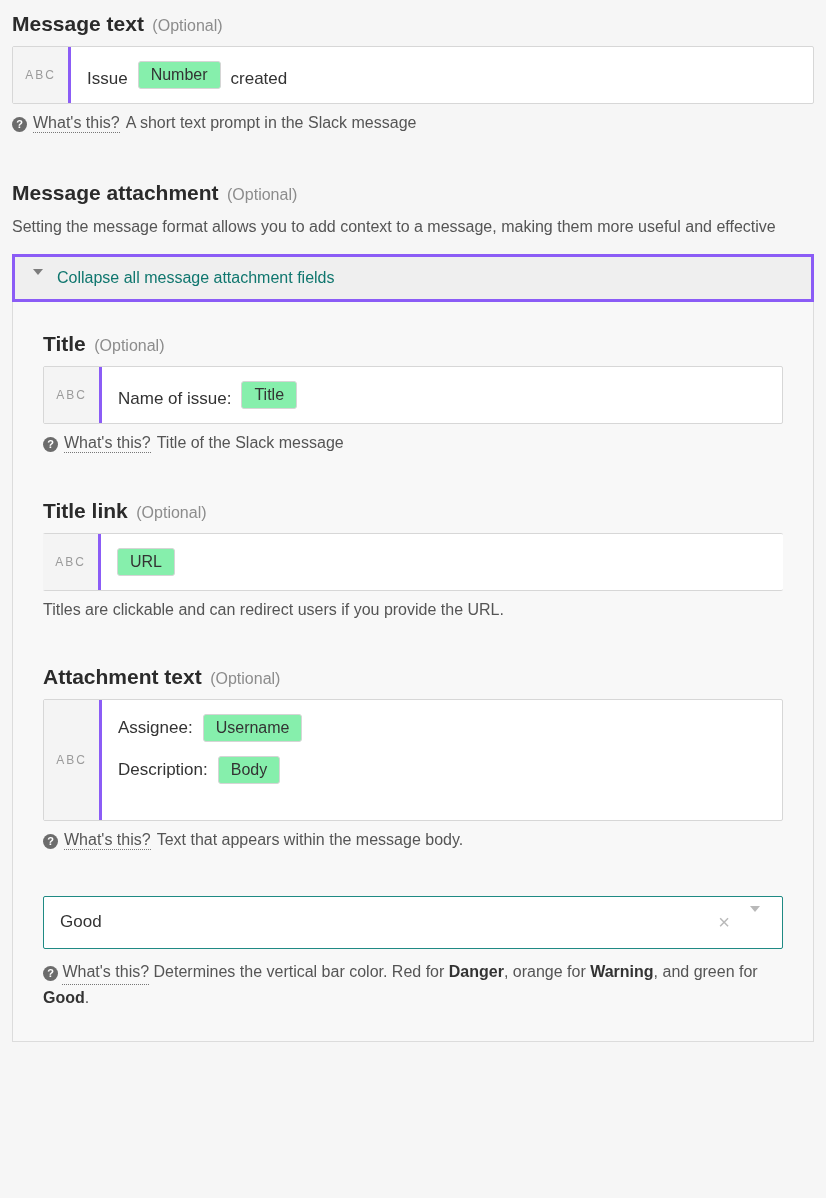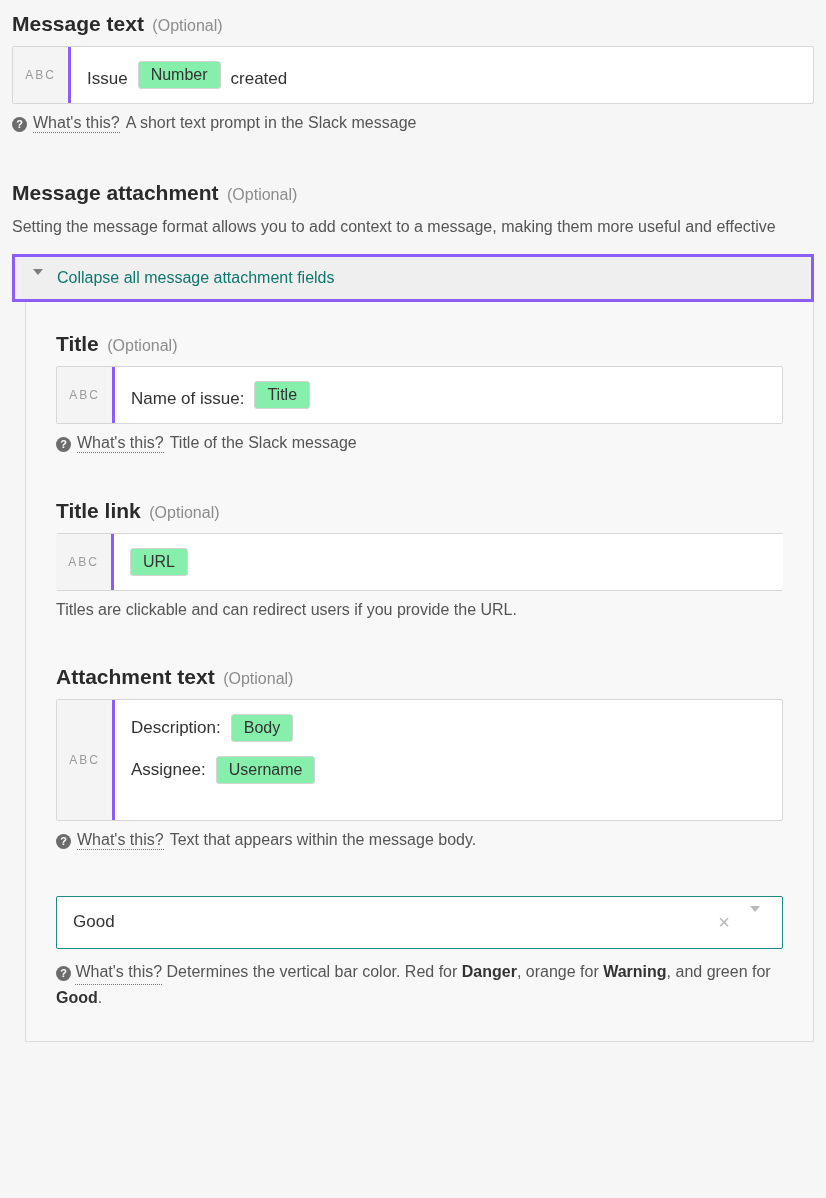--- a/index.html
+++ b/index.html
@@ -77,21 +77,20 @@
     border-left: 5px solid transparent;
     border-right: 5px solid transparent;
     border-top: 6px solid #7d7d7d;
   }
 
   .panel {
     border: 1px solid #dcdcdc;
     border-top: none;
     background: #f8f8f8;
     padding: 30px 30px 22px 30px;
-    margin-left: 13px;
   }
   .panel .field-group { margin-bottom: 46px; }
   .panel .field-group:last-child { margin-bottom: 8px; }
 
   .select-box {
     border: 1.5px solid #1f8a84;
     background: #fff;
     border-radius: 2px;
     padding: 14px 16px;
     display: flex; align-items: center;
@@ -185,26 +184,26 @@
 
       <div class="field-group">
         <div class="label-row">
           <span class="label-main">Attachment text</span>
           <span class="label-opt">(Optional)</span>
         </div>
         <div class="text-input tall">
           <div class="ti-prefix">ABC</div>
           <div class="ti-body" style="flex-direction:column; align-items:flex-start; gap:14px;">
             <div class="ti-line">
+              <span>Assignee:</span>
+              <span class="chip">Username</span>
+            </div>
+            <div class="ti-line">
               <span>Description:</span>
               <span class="chip">Body</span>
-            </div>
-            <div class="ti-line">
-              <span>Assignee:</span>
-              <span class="chip">Username</span>
             </div>
           </div>
         </div>
         <div class="help-row">
           <span class="q-icon">?</span>
           <span class="help-link">What's this?</span>
           <span>Text that appears within the message body.</span>
         </div>
       </div>
 

